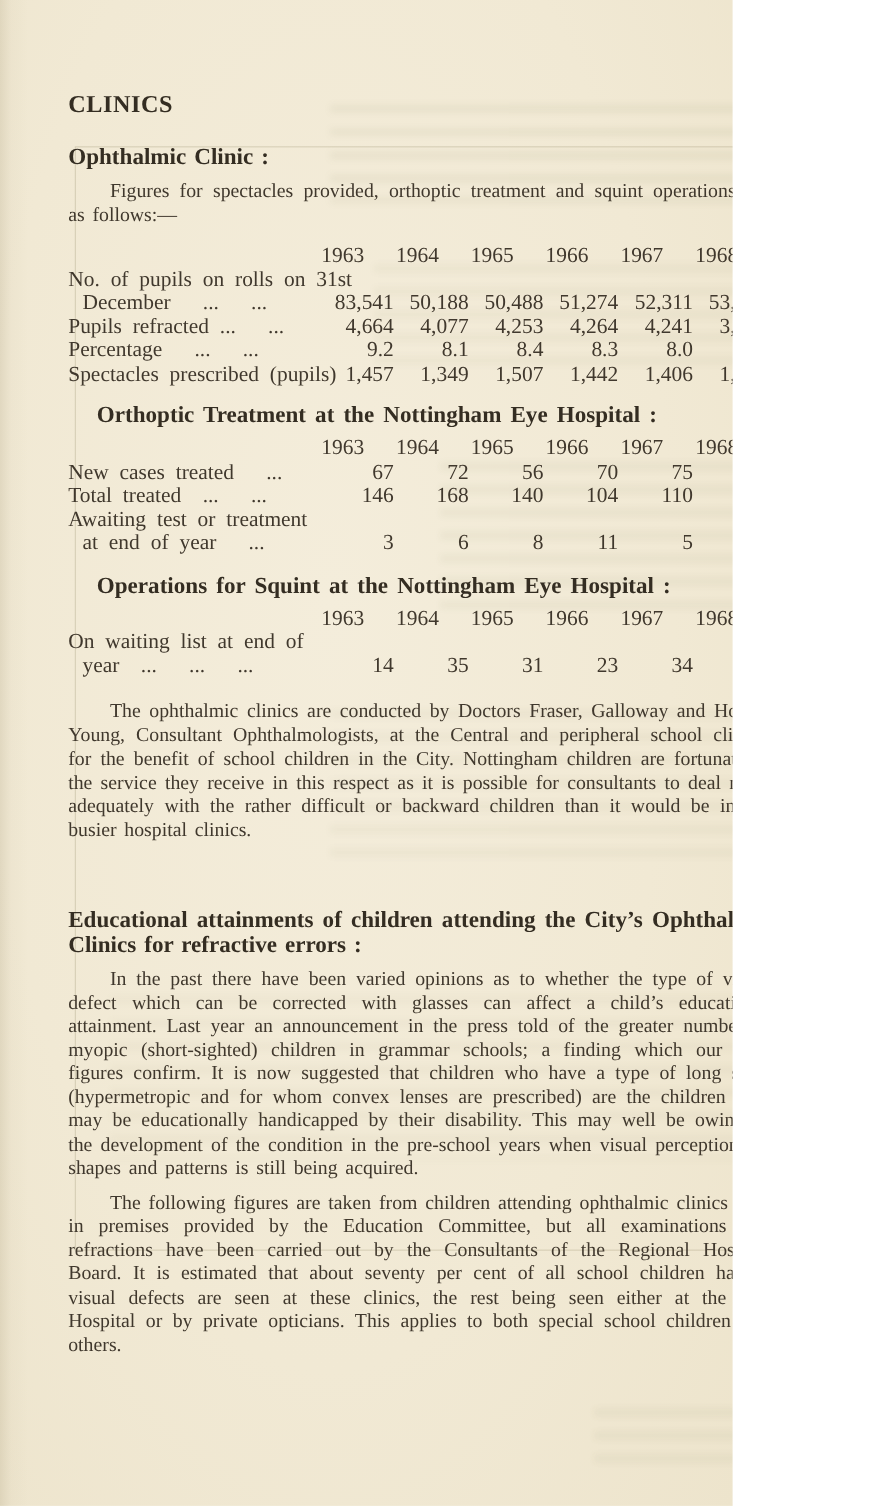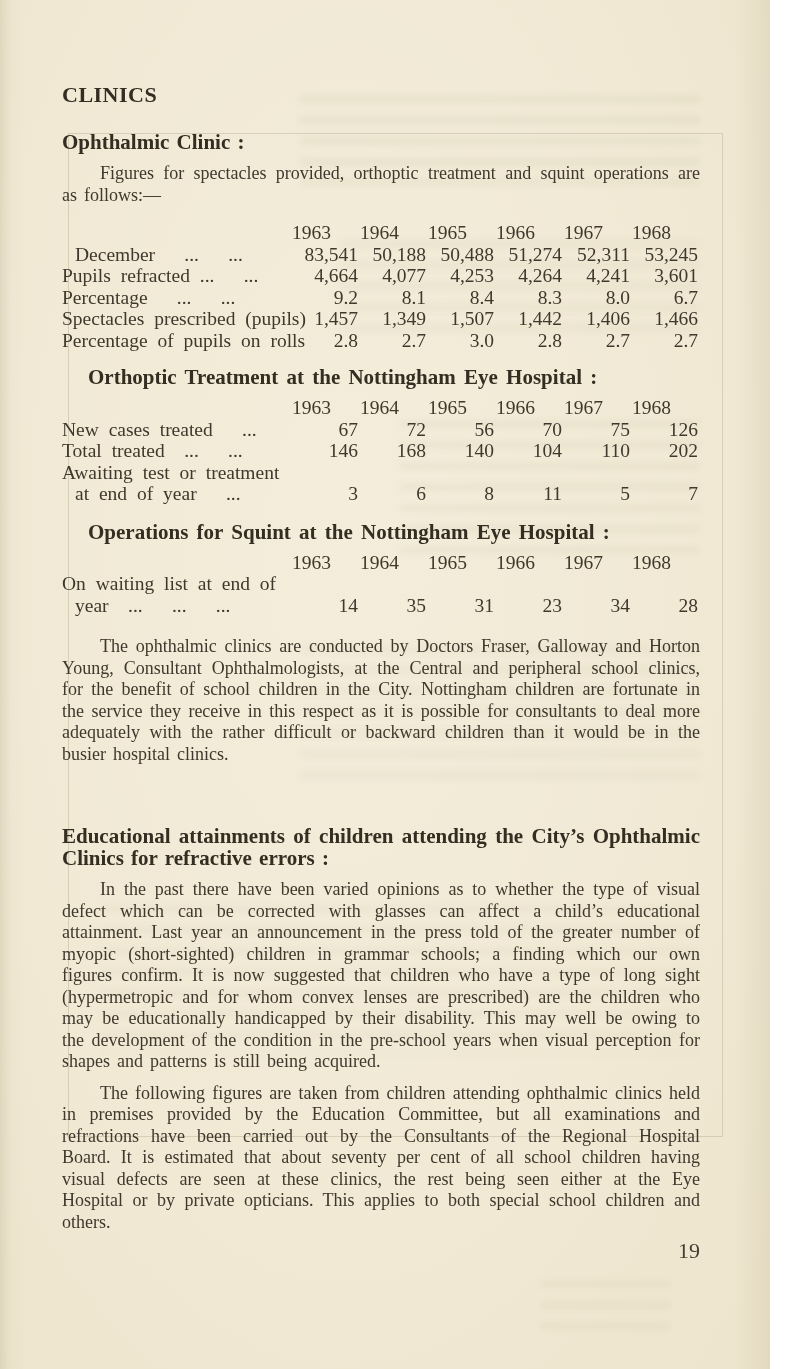--- a/index.html
+++ b/index.html
@@ -4,21 +4,21 @@
 <style>
   html,body{margin:0;padding:0;}
   body{
     width:801px;height:1369px;
     font-family:"Liberation Serif","DejaVu Serif",serif;
     color:#40382d;
     overflow:hidden;
   }
   .page{
     position:relative;
-    width:770px;height:1369px;
+    width:666px;height:1369px;
     background:
       linear-gradient(to right, rgba(140,126,88,0.16) 0px, rgba(140,126,88,0.04) 10px, rgba(140,126,88,0) 26px),
       linear-gradient(to right, rgba(146,132,94,0) 735px, rgba(146,132,94,0.10) 765px, rgba(146,132,94,0.20) 790px, rgba(146,132,94,0.30) 801px),
       radial-gradient(ellipse at 45% 40%, #f4eddb 0%, #f1e9d4 60%, #ede4cc 100%);
     overflow:hidden;
     text-decoration:underline;
   }
   
   .ghost-box{
     position:absolute;left:68px;top:133px;width:653px;height:1002px;
@@ -104,20 +104,23 @@
             <th>1963</th>
             <th>1964</th>
             <th>1965</th>
             <th>1966</th>
             <th>1967</th>
             <th>1968</th>
           </tr>
         </thead>
         <tbody>
           <tr>
+            <td class="lbl" colspan="7">No. of pupils on rolls on 31st</td>
+          </tr>
+          <tr>
             <td class="lbl ind">December  ...  ...</td>
             <td class="val">83,541</td>
             <td class="val">50,188</td>
             <td class="val">50,488</td>
             <td class="val">51,274</td>
             <td class="val">52,311</td>
             <td class="val">53,245</td>
           </tr>
           <tr>
             <td class="lbl">Pupils refracted ...  ...</td>
@@ -139,29 +142,20 @@
           </tr>
           <tr>
             <td class="lbl">Spectacles prescribed (pupils)</td>
             <td class="val">1,457</td>
             <td class="val">1,349</td>
             <td class="val">1,507</td>
             <td class="val">1,442</td>
             <td class="val">1,406</td>
             <td class="val">1,466</td>
           </tr>
-          <tr>
-            <td class="lbl">Percentage of pupils on rolls</td>
-            <td class="val">2.8</td>
-            <td class="val">2.7</td>
-            <td class="val">3.0</td>
-            <td class="val">2.8</td>
-            <td class="val">2.7</td>
-            <td class="val">2.7</td>
-          </tr>
         </tbody>
       </table>
 
     <h3>Orthoptic Treatment at the Nottingham Eye Hospital :</h3>
     <table class="t2">
         <thead>
           <tr>
             <th></th>
             <th>1963</th>
             <th>1964</th>

